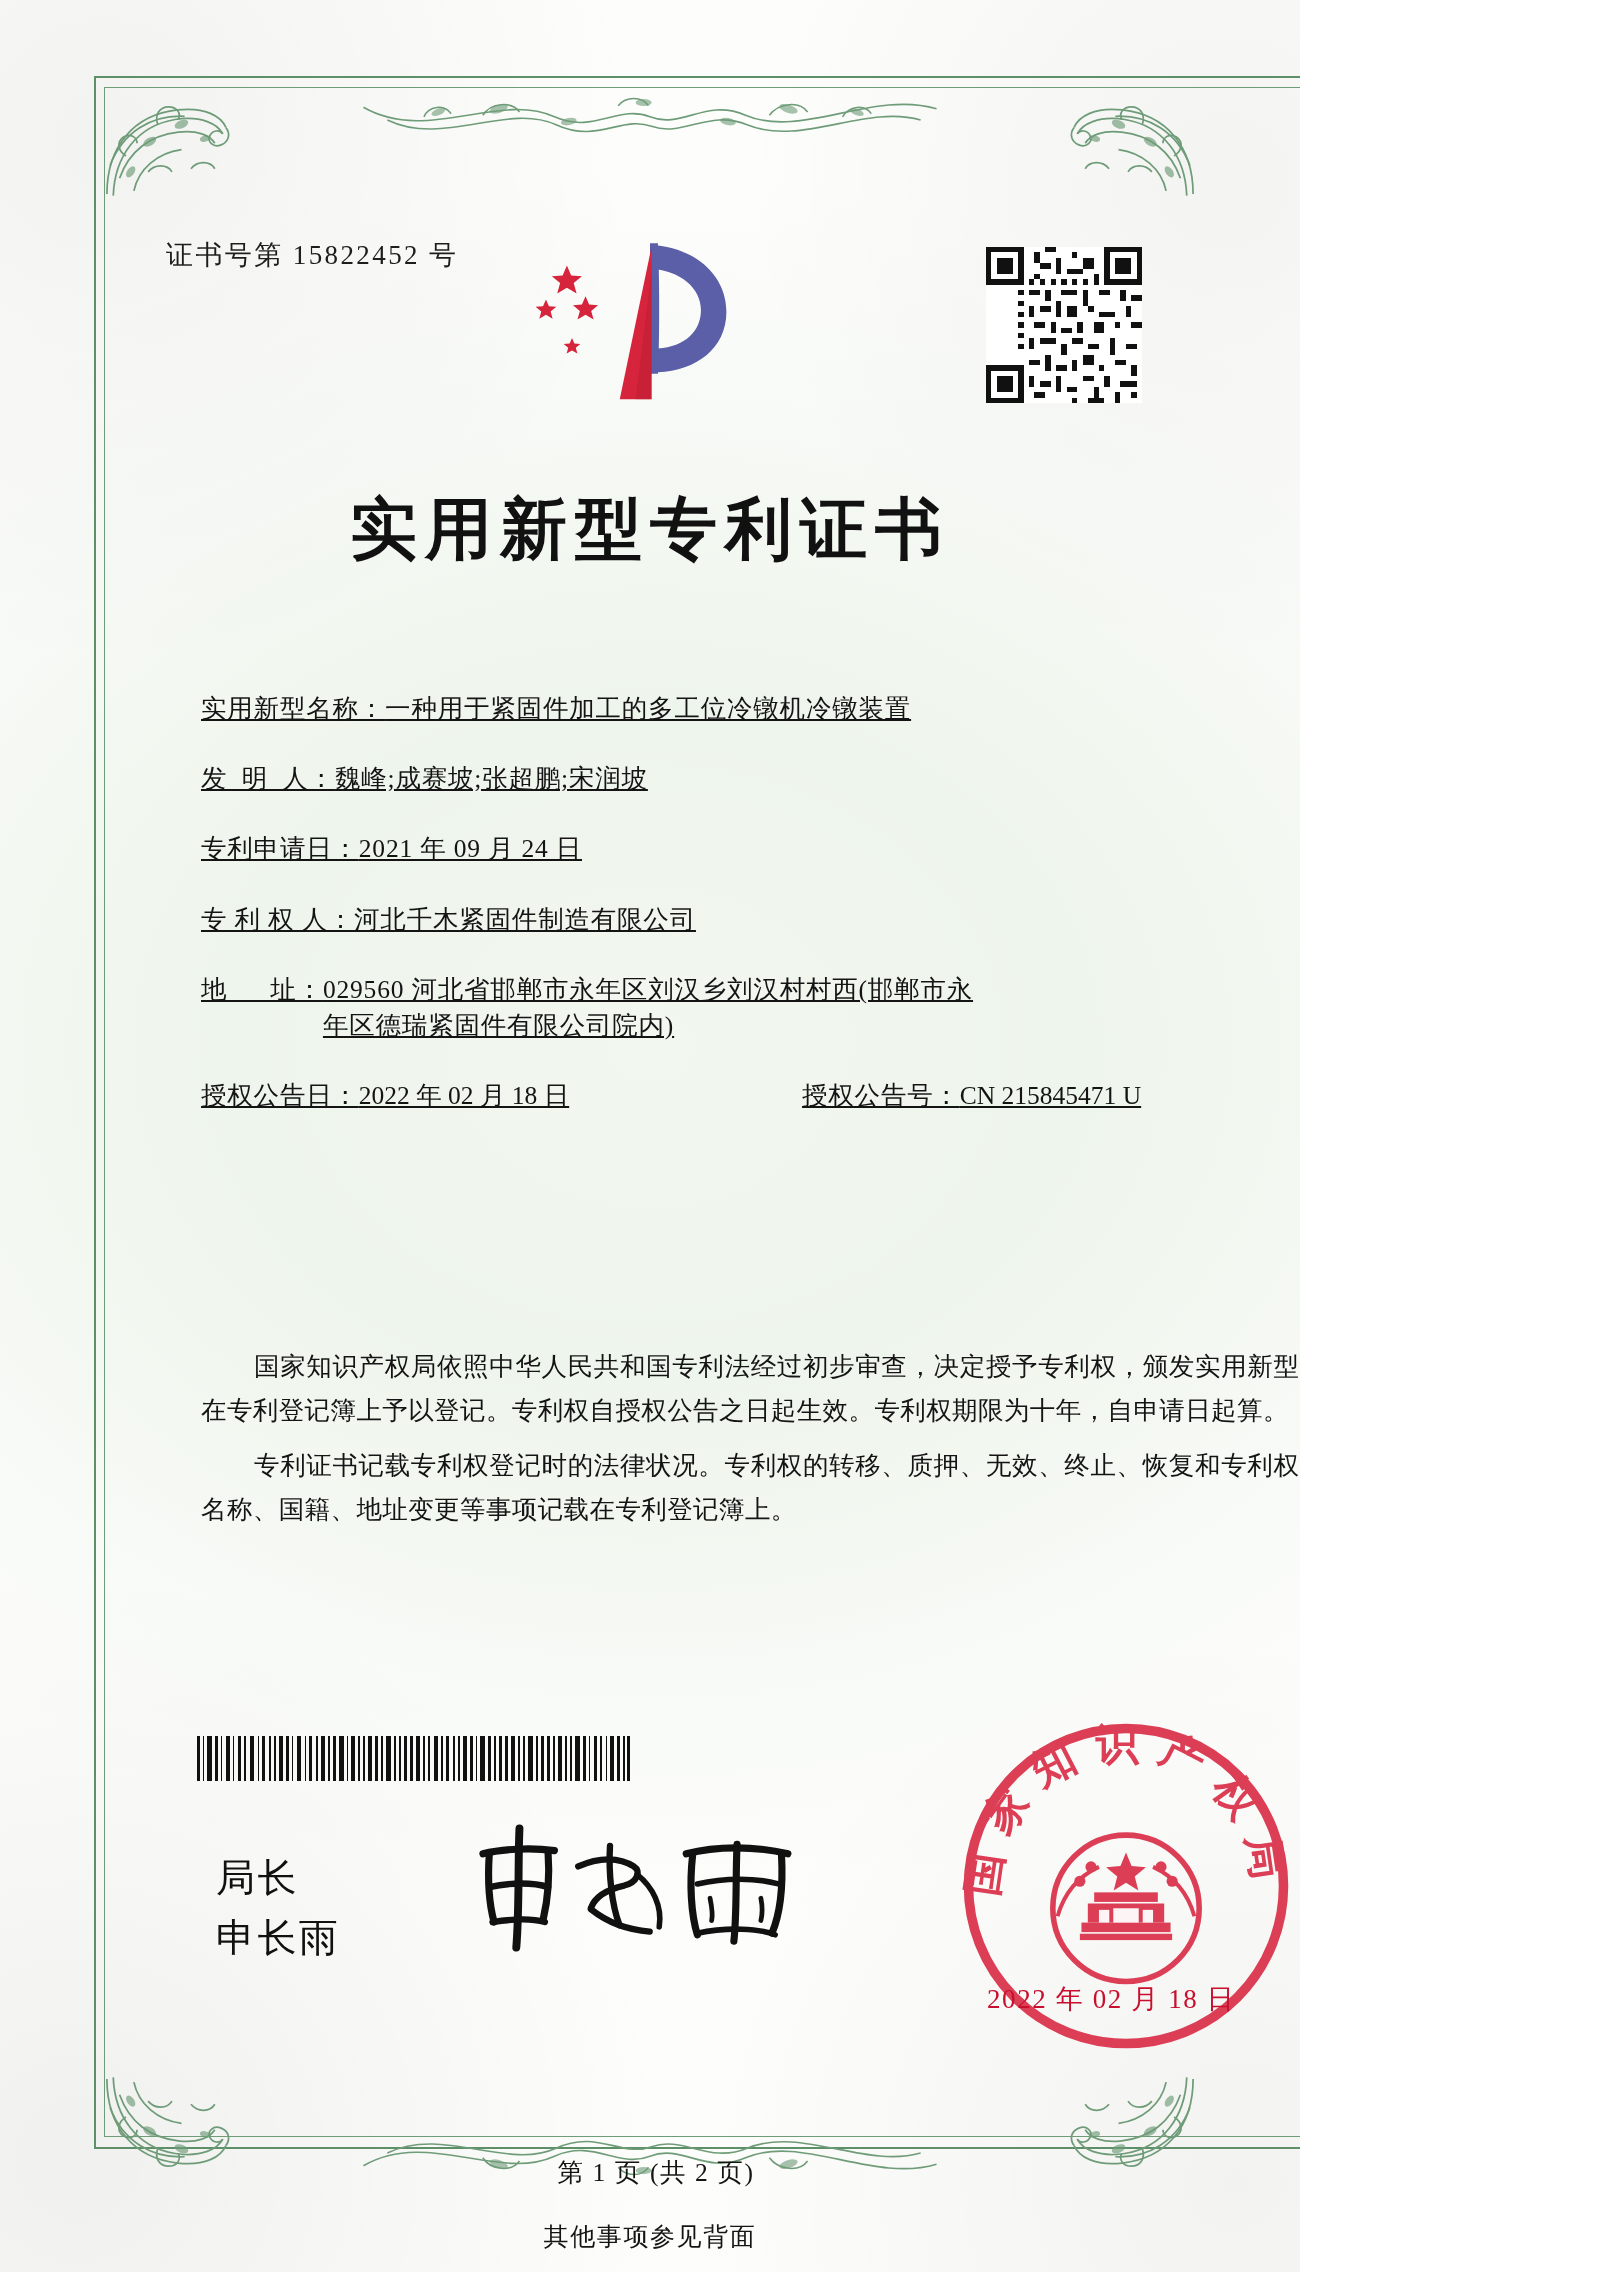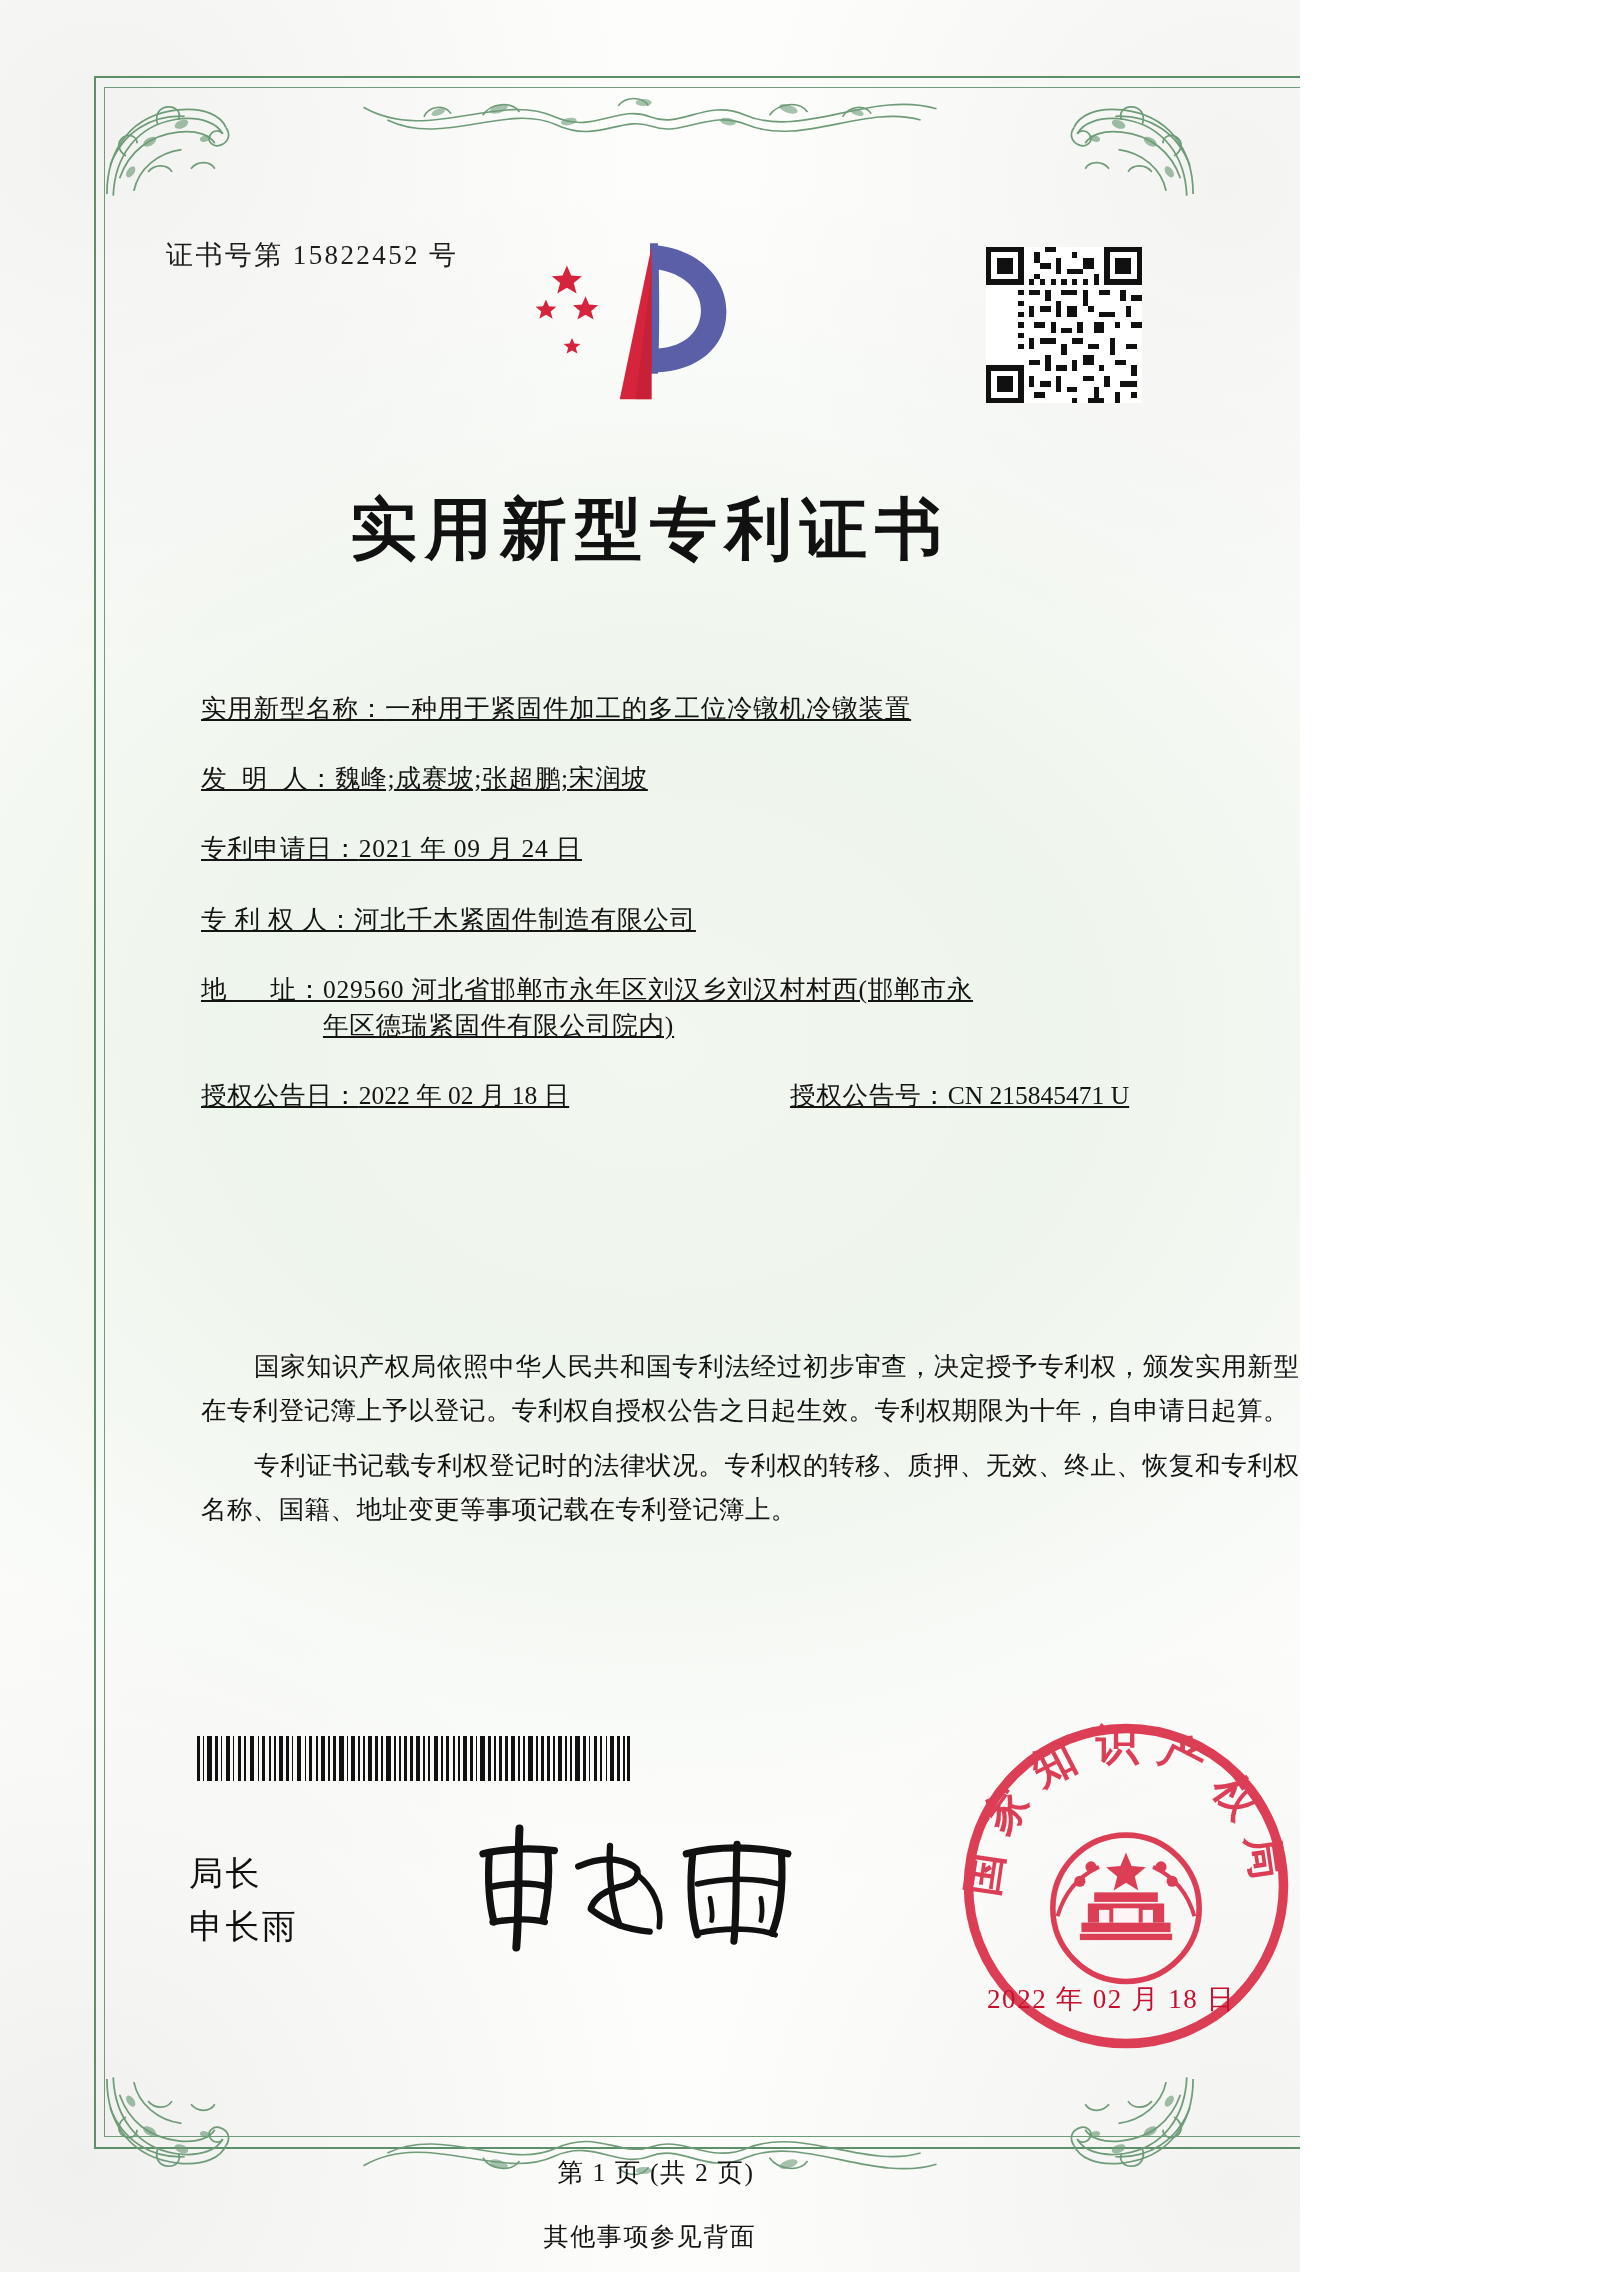--- a/index.html
+++ b/index.html
@@ -156,20 +156,21 @@
     line-height: 1.42;
     text-align: center;
   }
   .dual-left {
     flex: 0 0 589px;
     display: flex;
   }
   .dual-right {
     flex: 1 1 auto;
     display: flex;
+    margin-left: 12px;
   }
 
   
   .paragraphs {
     position: absolute;
     left: 201px;
     top: 1345px;
     width: 1229px;
     font-size: 25.5px;
     line-height: 1.72;
@@ -187,23 +188,23 @@
     position: absolute;
     left: 197px;
     top: 1736px;
     width: 434px;
     height: 45px;
   }
 
   
   .sig-block {
     position: absolute;
-    left: 189px;
+    left: 216px;
     top: 1848px;
-    font-size: 34px;
+    font-size: 39px;
     line-height: 1.55;
     color: #111111;
     letter-spacing: 2.4px;
   }
   .sig-handwriting {
     position: absolute;
     left: 454px;
     top: 1822px;
     width: 366px;
     height: 135px;

